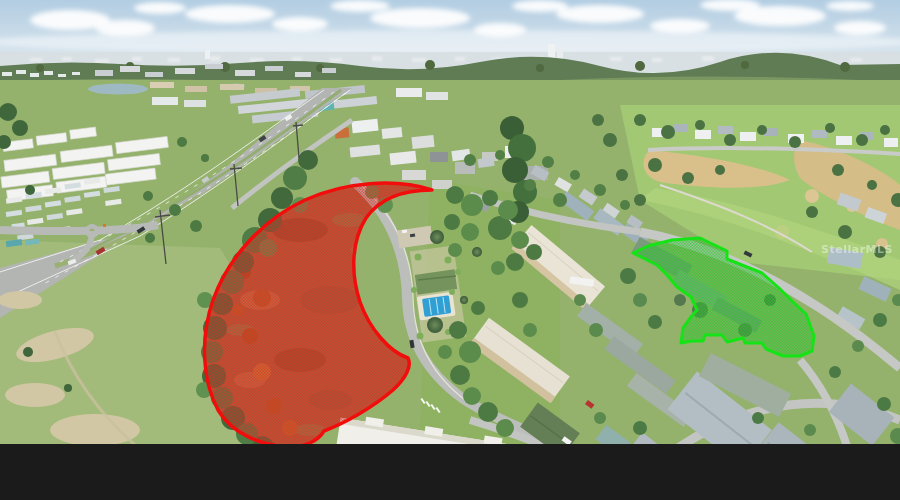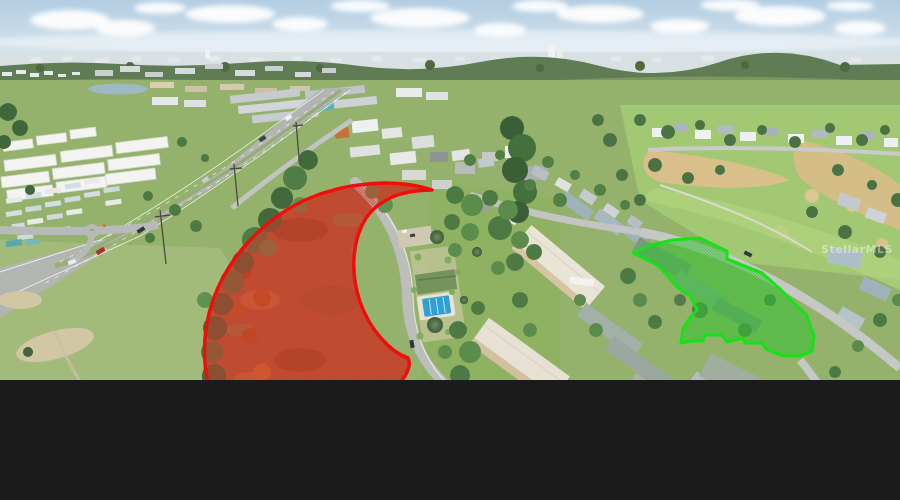--- a/index.html
+++ b/index.html
@@ -1,16 +1,16 @@
 <!DOCTYPE html>
 <html><head>
 <meta charset="utf-8">
 <style>
   html,body{margin:0;padding:0;background:#1b1b1b;}
-  .stage{position:relative;width:900px;height:380px;overflow:hidden;font-family:"DejaVu Sans",sans-serif;}
+  .stage{position:relative;width:900px;height:444px;overflow:hidden;font-family:"DejaVu Sans",sans-serif;}
   .stage svg{display:block;width:900px;height:500px;}
   .wm{font-family:"DejaVu Sans",sans-serif;font-weight:bold;letter-spacing:.5px;}
 </style>
 </head>
 <body>
 
 <div class="stage">
 <svg viewBox="0 0 900 500" xmlns="http://www.w3.org/2000/svg">
   <defs>
     <linearGradient id="sky" x1="0" y1="0" x2="0" y2="1">

